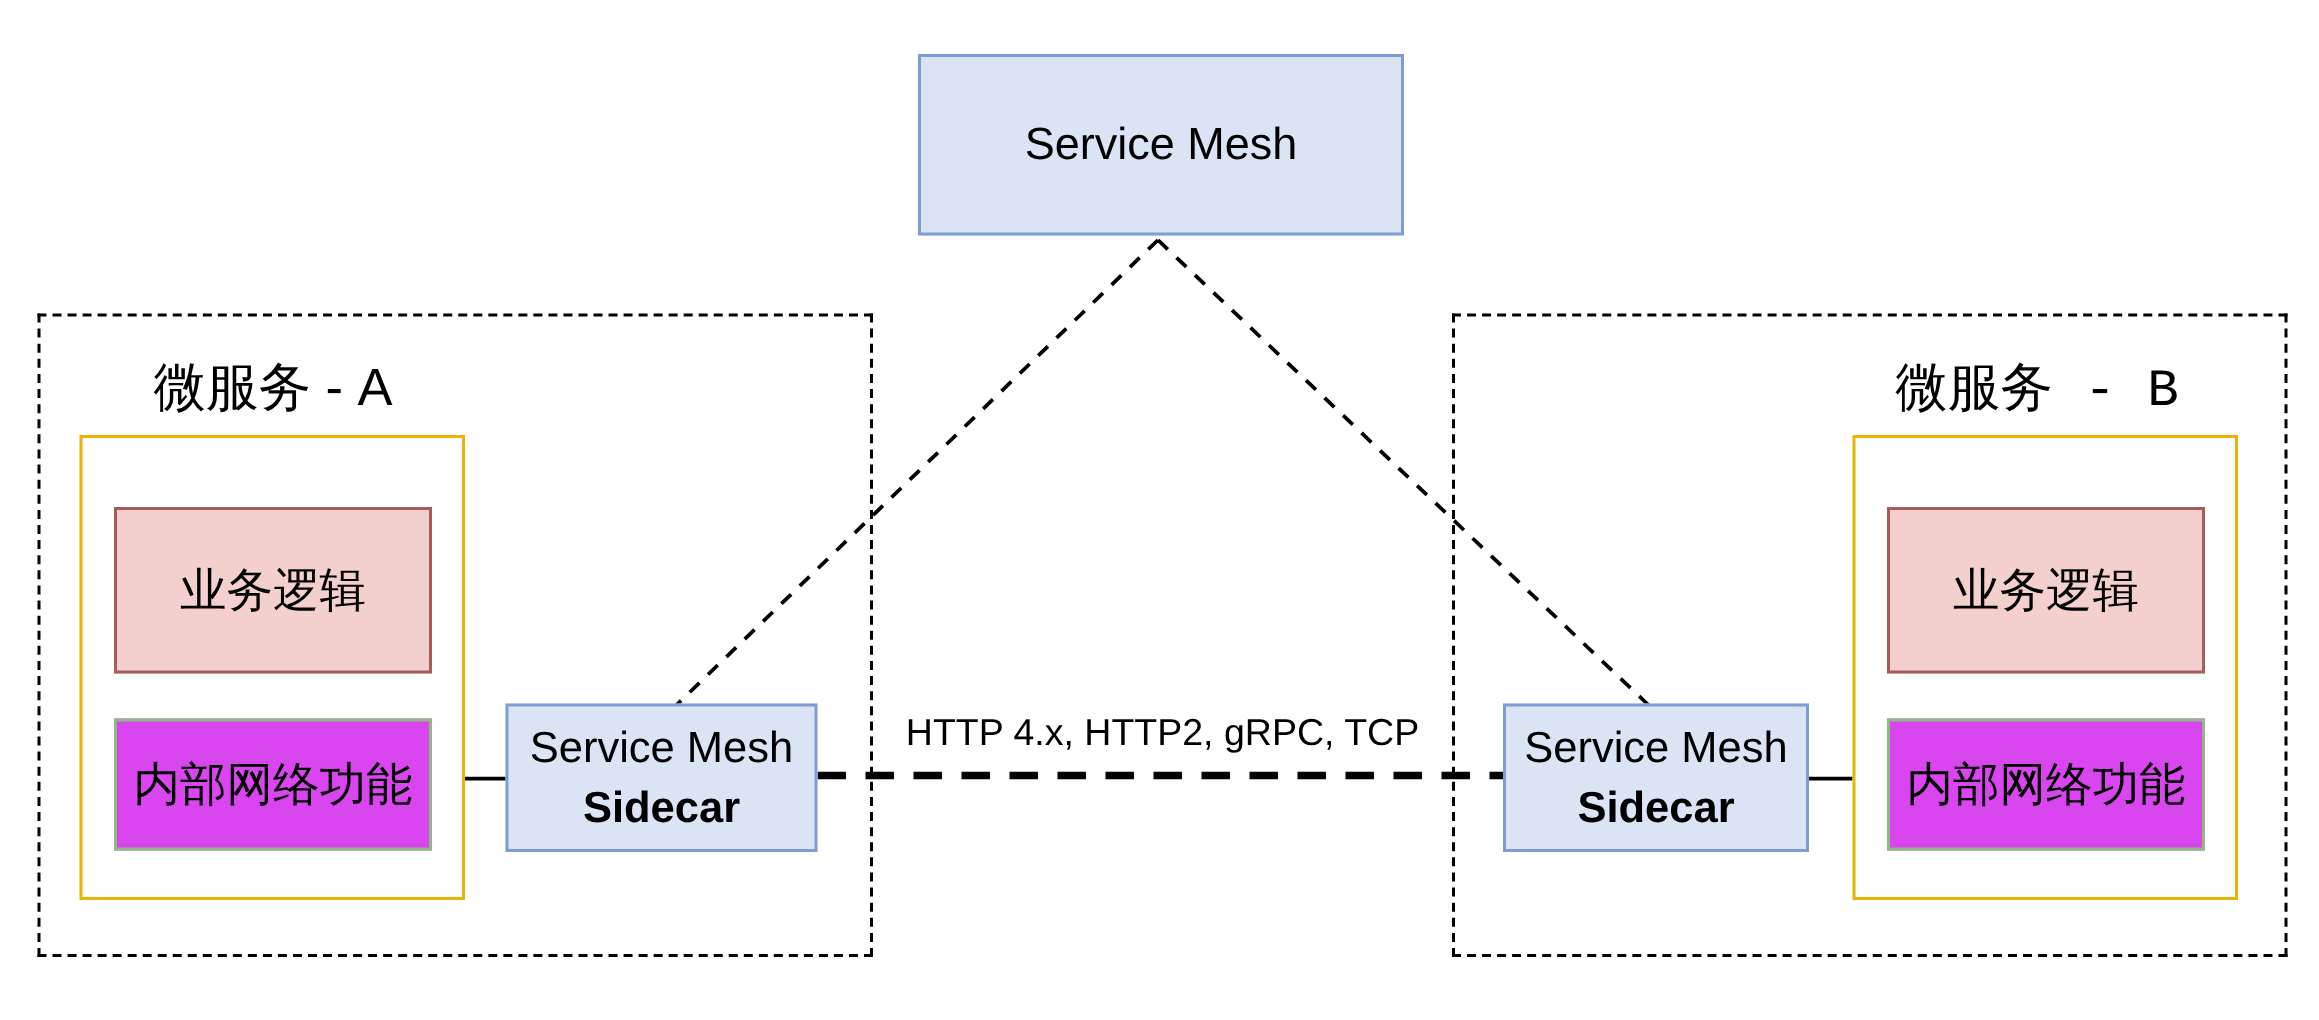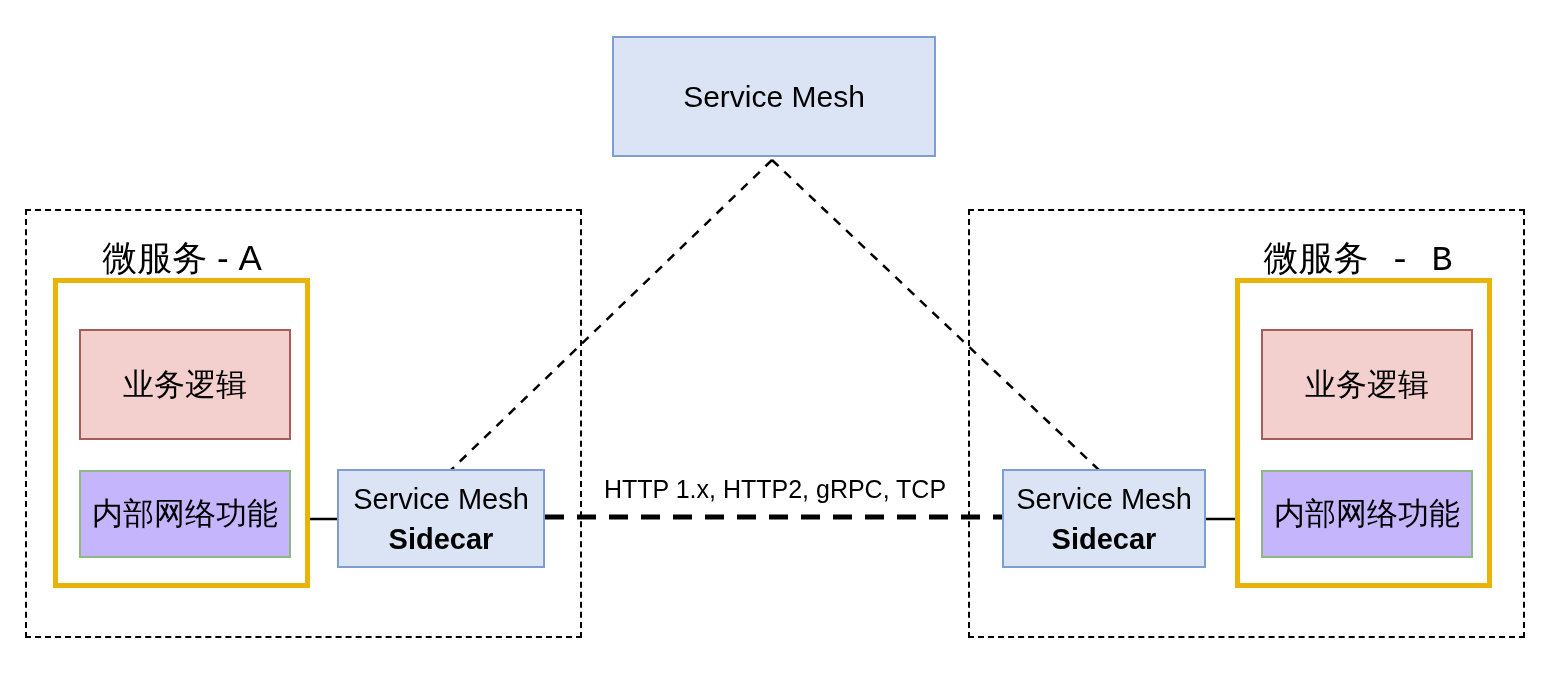--- a/index.html
+++ b/index.html
@@ -62,23 +62,23 @@
     top: 24px;
     transform: translateX(-50%);
     font-size: 35px;
     white-space: nowrap;
     z-index: 3;
   }
   .title-a { left: 155px; }
   .title-b { left: 388px; }
   .inner-box {
     position: absolute;
-    top: 67px;
+    top: 79px;
     width: 257px; height: 310px;
-    border: 5px solid #eab308;
+    border: 2px solid #eab308;
     background: #ffffff;
     z-index: 3;
   }
   .inner-a { left: 26px; }
   .inner-b { left: 265px; }
   .cell {
     position: absolute;
     left: 21px;
     width: 212px;
     display: flex;
@@ -90,21 +90,21 @@
   }
   .business-logic {
     top: 46px;
     height: 111px;
     background: #f3cfcd;
     border: 2px solid #a85c5a;
   }
   .internal-network {
     top: 187px;
     height: 88px;
-    background: #c4b5fd;
+    background: #d946ef;
     border: 2px solid #8eb983;
   }
   .link-label {
     position: absolute;
     left: 775px; top: 490px;
     transform: translate(-50%, -52%);
     font-size: 25px;
     white-space: nowrap;
     z-index: 3;
   }
@@ -141,21 +141,21 @@
         <span>内部网络功能</span>
       </div>
     </div>
   </div>
 
   <div class="node blue-node sidecar sidecar-a">
     <div>Service Mesh</div>
     <div class="bold-line">Sidecar</div>
   </div>
 
-  <div class="link-label">HTTP 1.x, HTTP2, gRPC, TCP</div>
+  <div class="link-label">HTTP 4.x, HTTP2, gRPC, TCP</div>
 
   <div class="node blue-node sidecar sidecar-b">
     <div>Service Mesh</div>
     <div class="bold-line">Sidecar</div>
   </div>
 
   <div class="dashed-container container-b">
     <div class="ms-title title-b">微服务 - B</div>
     <div class="inner-box inner-b">
       <div class="cell business-logic">

